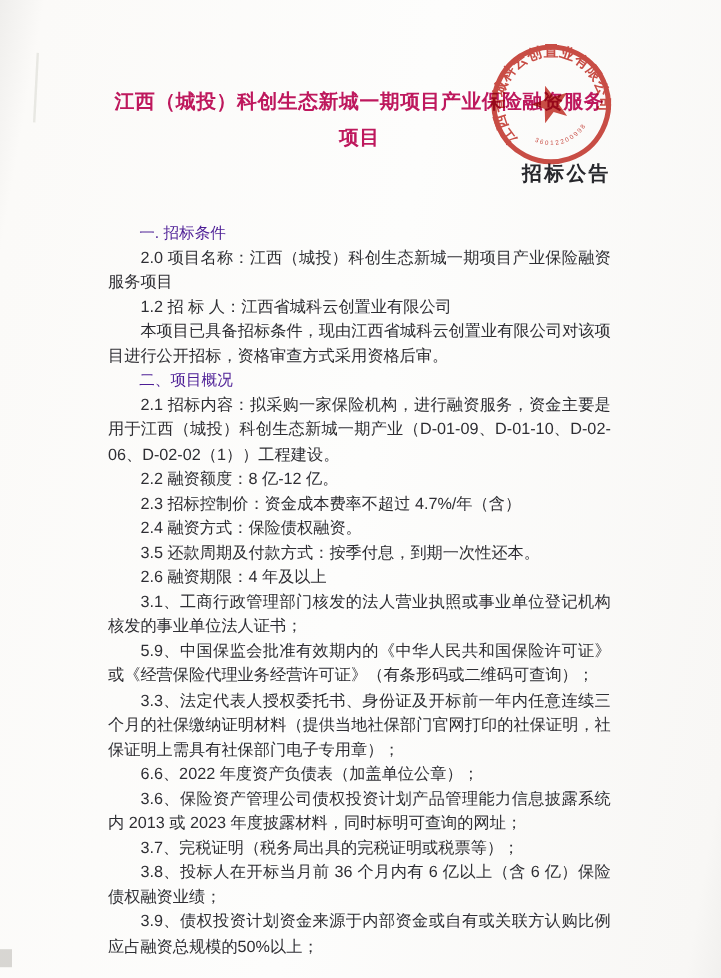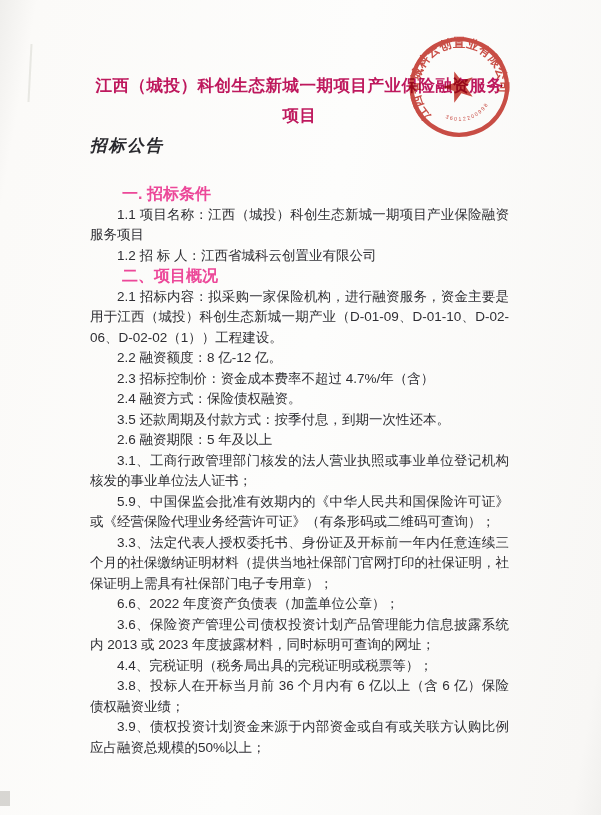--- a/index.html
+++ b/index.html
@@ -10,27 +10,27 @@
     color:#2b2b30;
   }
   .page-content{
     position:absolute;left:90px;right:92px;top:70px;
   }
   .doc-title{
     font-size:16.5px;font-weight:bold;text-align:center;
     margin:0;line-height:30px;letter-spacing:.5px;color:#be185d;
   }
   .doc-subtitle{
-    font-size:16.5px;font-weight:bold;text-align:left;
-    margin:0 0 24px 0;line-height:30px;letter-spacing:2px;color:#27272c;font-style:italic;
+    font-size:16.5px;font-weight:bold;text-align:right;
+    margin:0 0 24px 0;line-height:30px;letter-spacing:2px;color:#27272c;
   }
   .body-text{font-size:13.5px;line-height:20.5px;text-align:justify;}
   .sec-heading{
-    margin:0;font-size:16px;line-height:20.5px;font-weight:bold;
-    text-indent:2em;color:#ec4899;
+    margin:0;font-size:13px;line-height:20.5px;font-weight:normal;
+    text-indent:2em;color:#4c1d95;
   }
   .para{margin:0;text-indent:2em;color:#2e2e33;}
   
   .seal{
     position:absolute;left:406px;top:33px;width:106px;height:106px;
     transform:rotate(-18deg);opacity:.87;mix-blend-mode:multiply;
     pointer-events:none;
   }
   .seal-ring{fill:none;stroke:#c4332a;stroke-width:8;}
   .seal-company{fill:#c4332a;font-size:23px;font-weight:bold;letter-spacing:1px;}
@@ -53,37 +53,38 @@
 <div class="scan-mark-corner"></div>
 
 <div class="page-content">
 
   <h1 class="doc-title">江西（城投）科创生态新城一期项目产业保险融资服务项目</h1>
   <h2 class="doc-subtitle">招标公告</h2>
 
   <div class="body-text">
 
     <h3 class="sec-heading">一. 招标条件</h3>
-    <p class="para">1.1 项目名称：江西（城投）科创生态新城一期项目产业保险融资服务项目</p>
+    <p class="para">2.0 项目名称：江西（城投）科创生态新城一期项目产业保险融资服务项目</p>
     <p class="para">1.2 招 标 人：江西省城科云创置业有限公司</p>
+    <p class="para">本项目已具备招标条件，现由江西省城科云创置业有限公司对该项目进行公开招标，资格审查方式采用资格后审。</p>
 
     <h3 class="sec-heading">二、项目概况</h3>
     <p class="para">2.1 招标内容：拟采购一家保险机构，进行融资服务，资金主要是用于江西（城投）科创生态新城一期产业（D-01-09、D-01-10、D-02-06、D-02-02（1））工程建设。</p>
     <p class="para">2.2 融资额度：8 亿-12 亿。</p>
     <p class="para">2.3 招标控制价：资金成本费率不超过 4.7%/年（含）</p>
     <p class="para">2.4 融资方式：保险债权融资。</p>
     <p class="para">3.5 还款周期及付款方式：按季付息，到期一次性还本。</p>
-    <p class="para">2.6 融资期限：5 年及以上</p>
+    <p class="para">2.6 融资期限：4 年及以上</p>
 
     <p class="para">3.1、工商行政管理部门核发的法人营业执照或事业单位登记机构核发的事业单位法人证书；</p>
     <p class="para">5.9、中国保监会批准有效期内的《中华人民共和国保险许可证》或《经营保险代理业务经营许可证》（有条形码或二维码可查询）；</p>
     <p class="para">3.3、法定代表人授权委托书、身份证及开标前一年内任意连续三个月的社保缴纳证明材料（提供当地社保部门官网打印的社保证明，社保证明上需具有社保部门电子专用章）；</p>
     <p class="para">6.6、2022 年度资产负债表（加盖单位公章）；</p>
     <p class="para">3.6、保险资产管理公司债权投资计划产品管理能力信息披露系统内 2013 或 2023 年度披露材料，同时标明可查询的网址；</p>
-    <p class="para">4.4、完税证明（税务局出具的完税证明或税票等）；</p>
+    <p class="para">3.7、完税证明（税务局出具的完税证明或税票等）；</p>
     <p class="para">3.8、投标人在开标当月前 36 个月内有 6 亿以上（含 6 亿）保险债权融资业绩；</p>
     <p class="para">3.9、债权投资计划资金来源于内部资金或自有或关联方认购比例应占融资总规模的50%以上；</p>
 
   </div>
 </div>
 
 <svg class="seal" viewBox="0 0 200 200" aria-hidden="true">
   <circle class="seal-ring" cx="100" cy="102" r="90"></circle>
   <defs>
     <path id="sealTopArc" d="M 34.2,140 A 76,76 0 1 1 165.8,140" fill="none"></path>

